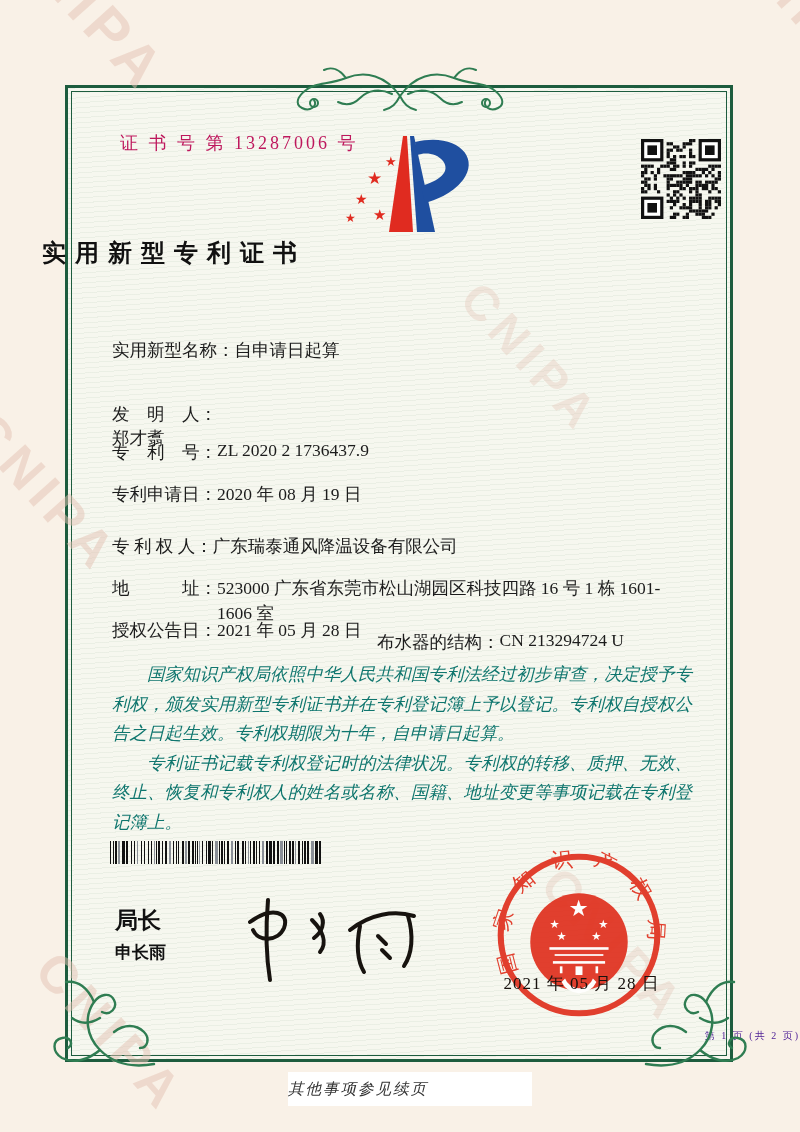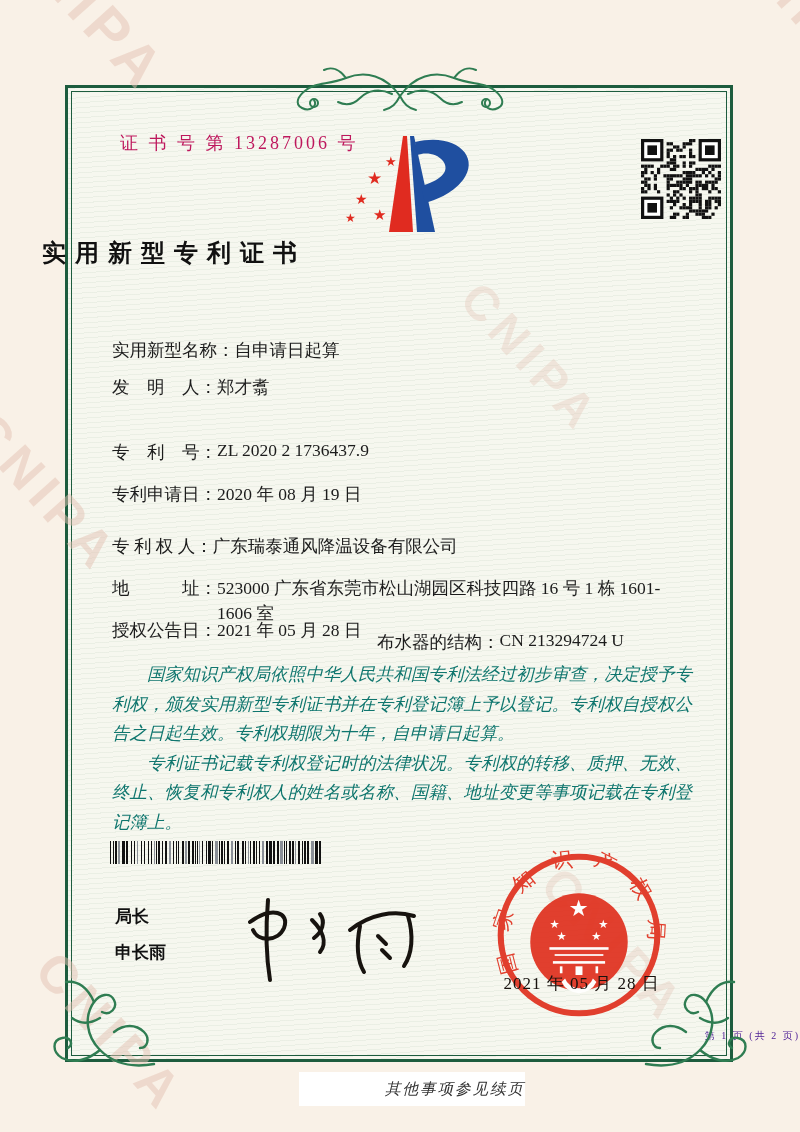--- a/index.html
+++ b/index.html
@@ -36,34 +36,34 @@
   .frow .val { white-space:nowrap; }
   .val-wrap { white-space:normal !important; width:452px; word-break:break-all; line-height:25px; }
 
   .body-par { position:absolute; left:112px; width:580px; font-size:17.5px; font-style:italic;
               line-height:29.5px; text-align:justify; color:#0f766e; }
   .body-par p { text-indent:2em; }
 
   .barcode { position:absolute; left:110px; top:841px; width:214px; height:23px; }
 
   .sig-title { position:absolute; left:115px; top:905px; font-family:"Liberation Sans", sans-serif;
-               font-weight:bold; font-size:17px; color:#111; }
+               font-weight:bold; font-size:23px; color:#111; }
   .sig-name  { position:absolute; left:115px; top:941px; font-family:"Liberation Sans", sans-serif;
                font-weight:bold; font-size:17px; color:#111; }
   .sig-script { position:absolute; left:222px; top:886px; width:210px; height:100px; }
 
   .seal { position:absolute; left:492px; top:848px; width:174px; height:174px; z-index:4; }
   .seal-date { position:absolute; left:494px; top:972px; width:175px; text-align:center;
                font-size:17px; letter-spacing:1px; color:#17120e; z-index:5; }
 
   .page-info { position:absolute; left:0; top:1029px; width:100%; text-align:right;
                font-size:10px; letter-spacing:2px; color:#4c1d95; }
 
-  .note-box { position:absolute; left:299px; top:1072px; width:226px; height:34px; background:#ffffff;
-              display:flex; align-items:center; justify-content:flex-end; z-index:2; }
+  .note-box { position:absolute; left:288px; top:1072px; width:244px; height:34px; background:#ffffff;
+              display:flex; align-items:center; justify-content:flex-start; z-index:2; }
   .note-box span { font-size:15.5px; font-style:italic; letter-spacing:2px; color:#333; }
 
   .ornament-top { position:absolute; left:288px; top:56px; width:224px; height:66px; z-index:3; }
   .flourish { position:absolute; width:126px; height:116px; z-index:3; }
   .flourish.bl { left:36px; top:972px; }
   .flourish.br { left:638px; top:972px; transform:scaleX(-1); }
 </style>
 </head>
 <body>
 
@@ -343,21 +343,21 @@
         <rect x="2" y="20" width="3" height="3" fill="#111"></rect>
       </svg>
 
     <div class="title">实用新型专利证书</div>
 
     <div class="fields">
       <div class="frow" style="top:8px;">
         <span class="lab">实用新型名称：</span>
         <span class="val">自申请日起算</span>
         </div>
-      <div class="frow" style="top:45px;">
+      <div class="frow" style="top:72px;flex-direction:column;">
         <span class="lab">发　明　人：</span>
         <span class="val">郑才翥</span>
         </div>
       <div class="frow" style="top:110px;">
         <span class="lab">专　利　号：</span>
         <span class="val">ZL 2020 2 1736437.9</span>
         </div>
       <div class="frow" style="top:152px;justify-content:flex-end;">
         <span class="lab">专利申请日：</span>
         <span class="val">2020 年 08 月 19 日</span>

